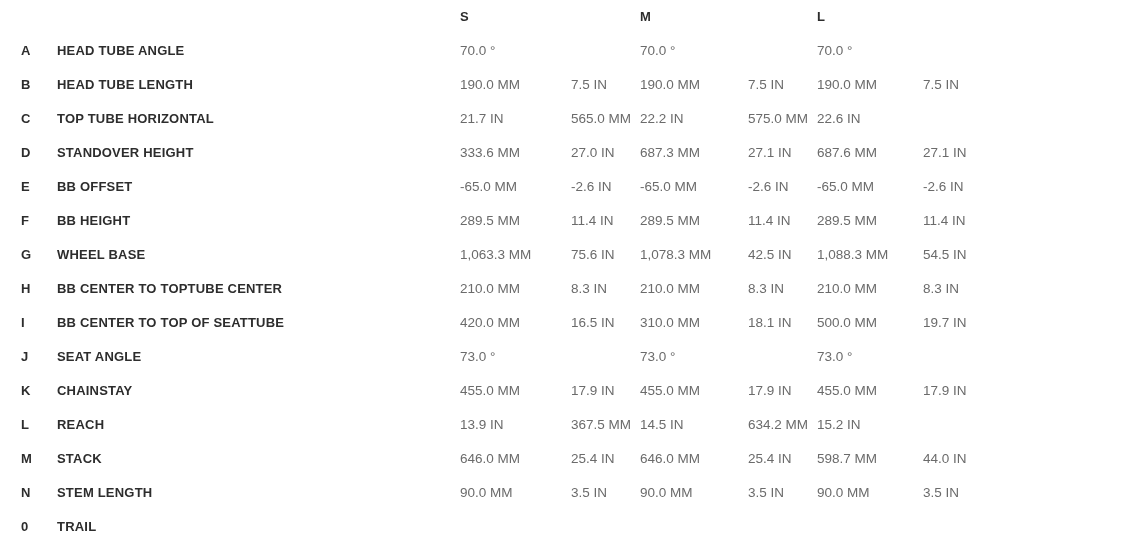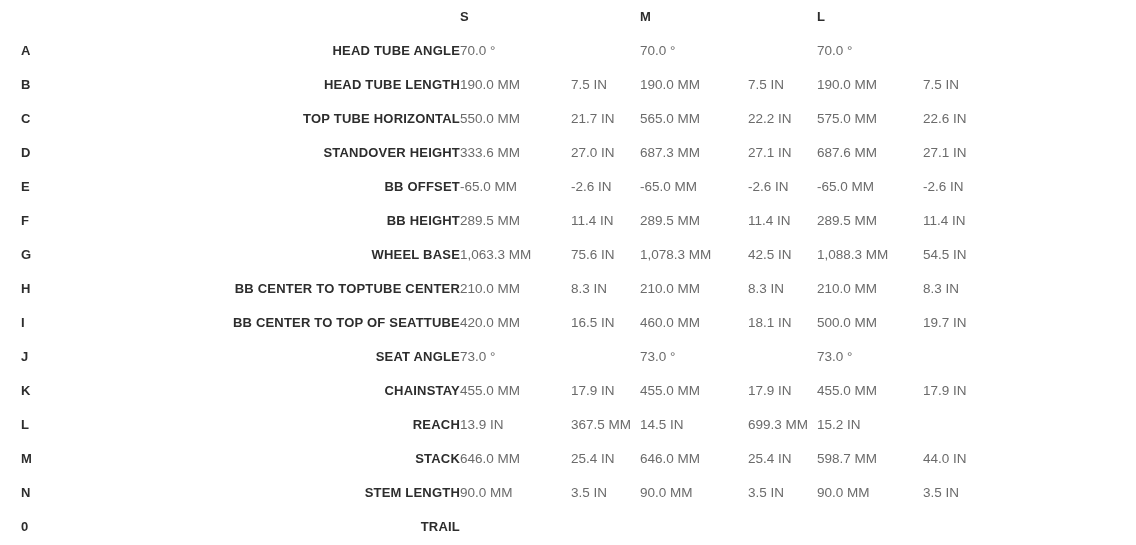--- a/index.html
+++ b/index.html
@@ -27,21 +27,20 @@
     overflow: visible;
   }
   .cell-letter {
     font-weight: 700;
     color: #2d2d2d;
   }
   .cell-name {
     font-weight: 700;
     color: #2d2d2d;
     letter-spacing: 0.2px;
-    text-align: right;
   }
   .cell-value {
     font-weight: 400;
     color: #6b6b6b;
     font-size: 13.5px;
   }
   .cell-size-header {
     font-weight: 700;
     color: #2d2d2d;
     font-size: 13px;
@@ -82,21 +81,20 @@
     <div class="cell cell-value">7.5 IN</div>
     <div class="cell cell-value">190.0 MM</div>
     <div class="cell cell-value">7.5 IN</div>
     <div class="cell cell-value">190.0 MM</div>
     <div class="cell cell-value">7.5 IN</div>
   </div>
 
   <div class="geo-row">
     <div class="cell cell-letter">C</div>
     <div class="cell cell-name">TOP TUBE HORIZONTAL</div>
-    <div class="cell cell-value">550.0 MM</div>
     <div class="cell cell-value">21.7 IN</div>
     <div class="cell cell-value">565.0 MM</div>
     <div class="cell cell-value">22.2 IN</div>
     <div class="cell cell-value">575.0 MM</div>
     <div class="cell cell-value">22.6 IN</div>
   </div>
 
   <div class="geo-row">
     <div class="cell cell-letter">D</div>
     <div class="cell cell-name">STANDOVER HEIGHT</div>
@@ -150,21 +148,21 @@
     <div class="cell cell-value">8.3 IN</div>
     <div class="cell cell-value">210.0 MM</div>
     <div class="cell cell-value">8.3 IN</div>
   </div>
 
   <div class="geo-row">
     <div class="cell cell-letter">I</div>
     <div class="cell cell-name">BB CENTER TO TOP OF SEATTUBE</div>
     <div class="cell cell-value">420.0 MM</div>
     <div class="cell cell-value">16.5 IN</div>
-    <div class="cell cell-value">460.0 MM</div>
+    <div class="cell cell-value">310.0 MM</div>
     <div class="cell cell-value">18.1 IN</div>
     <div class="cell cell-value">500.0 MM</div>
     <div class="cell cell-value">19.7 IN</div>
   </div>
 
   <div class="geo-row">
     <div class="cell cell-letter">J</div>
     <div class="cell cell-name">SEAT ANGLE</div>
     <div class="cell cell-value">73.0 °</div>
     <div class="cell cell-value"></div>
@@ -184,21 +182,21 @@
     <div class="cell cell-value">455.0 MM</div>
     <div class="cell cell-value">17.9 IN</div>
   </div>
 
   <div class="geo-row">
     <div class="cell cell-letter">L</div>
     <div class="cell cell-name">REACH</div>
     <div class="cell cell-value">13.9 IN</div>
     <div class="cell cell-value">367.5 MM</div>
     <div class="cell cell-value">14.5 IN</div>
-    <div class="cell cell-value">699.3 MM</div>
+    <div class="cell cell-value">634.2 MM</div>
     <div class="cell cell-value">15.2 IN</div>
   </div>
 
   <div class="geo-row">
     <div class="cell cell-letter">M</div>
     <div class="cell cell-name">STACK</div>
     <div class="cell cell-value">646.0 MM</div>
     <div class="cell cell-value">25.4 IN</div>
     <div class="cell cell-value">646.0 MM</div>
     <div class="cell cell-value">25.4 IN</div>

